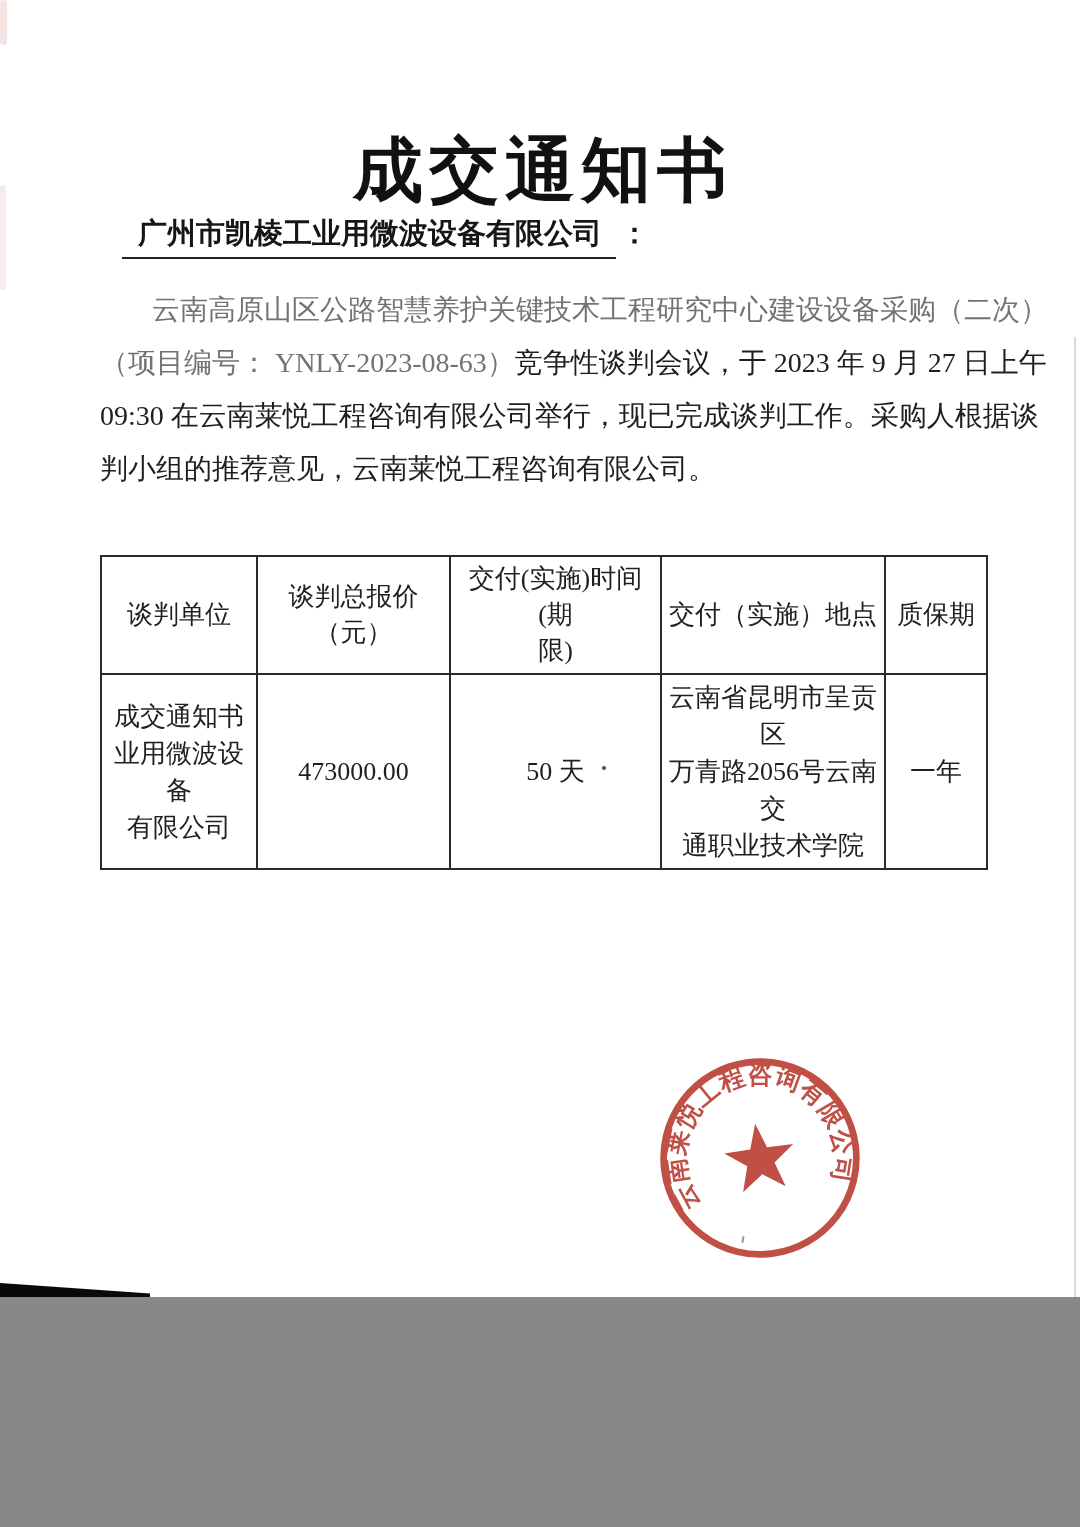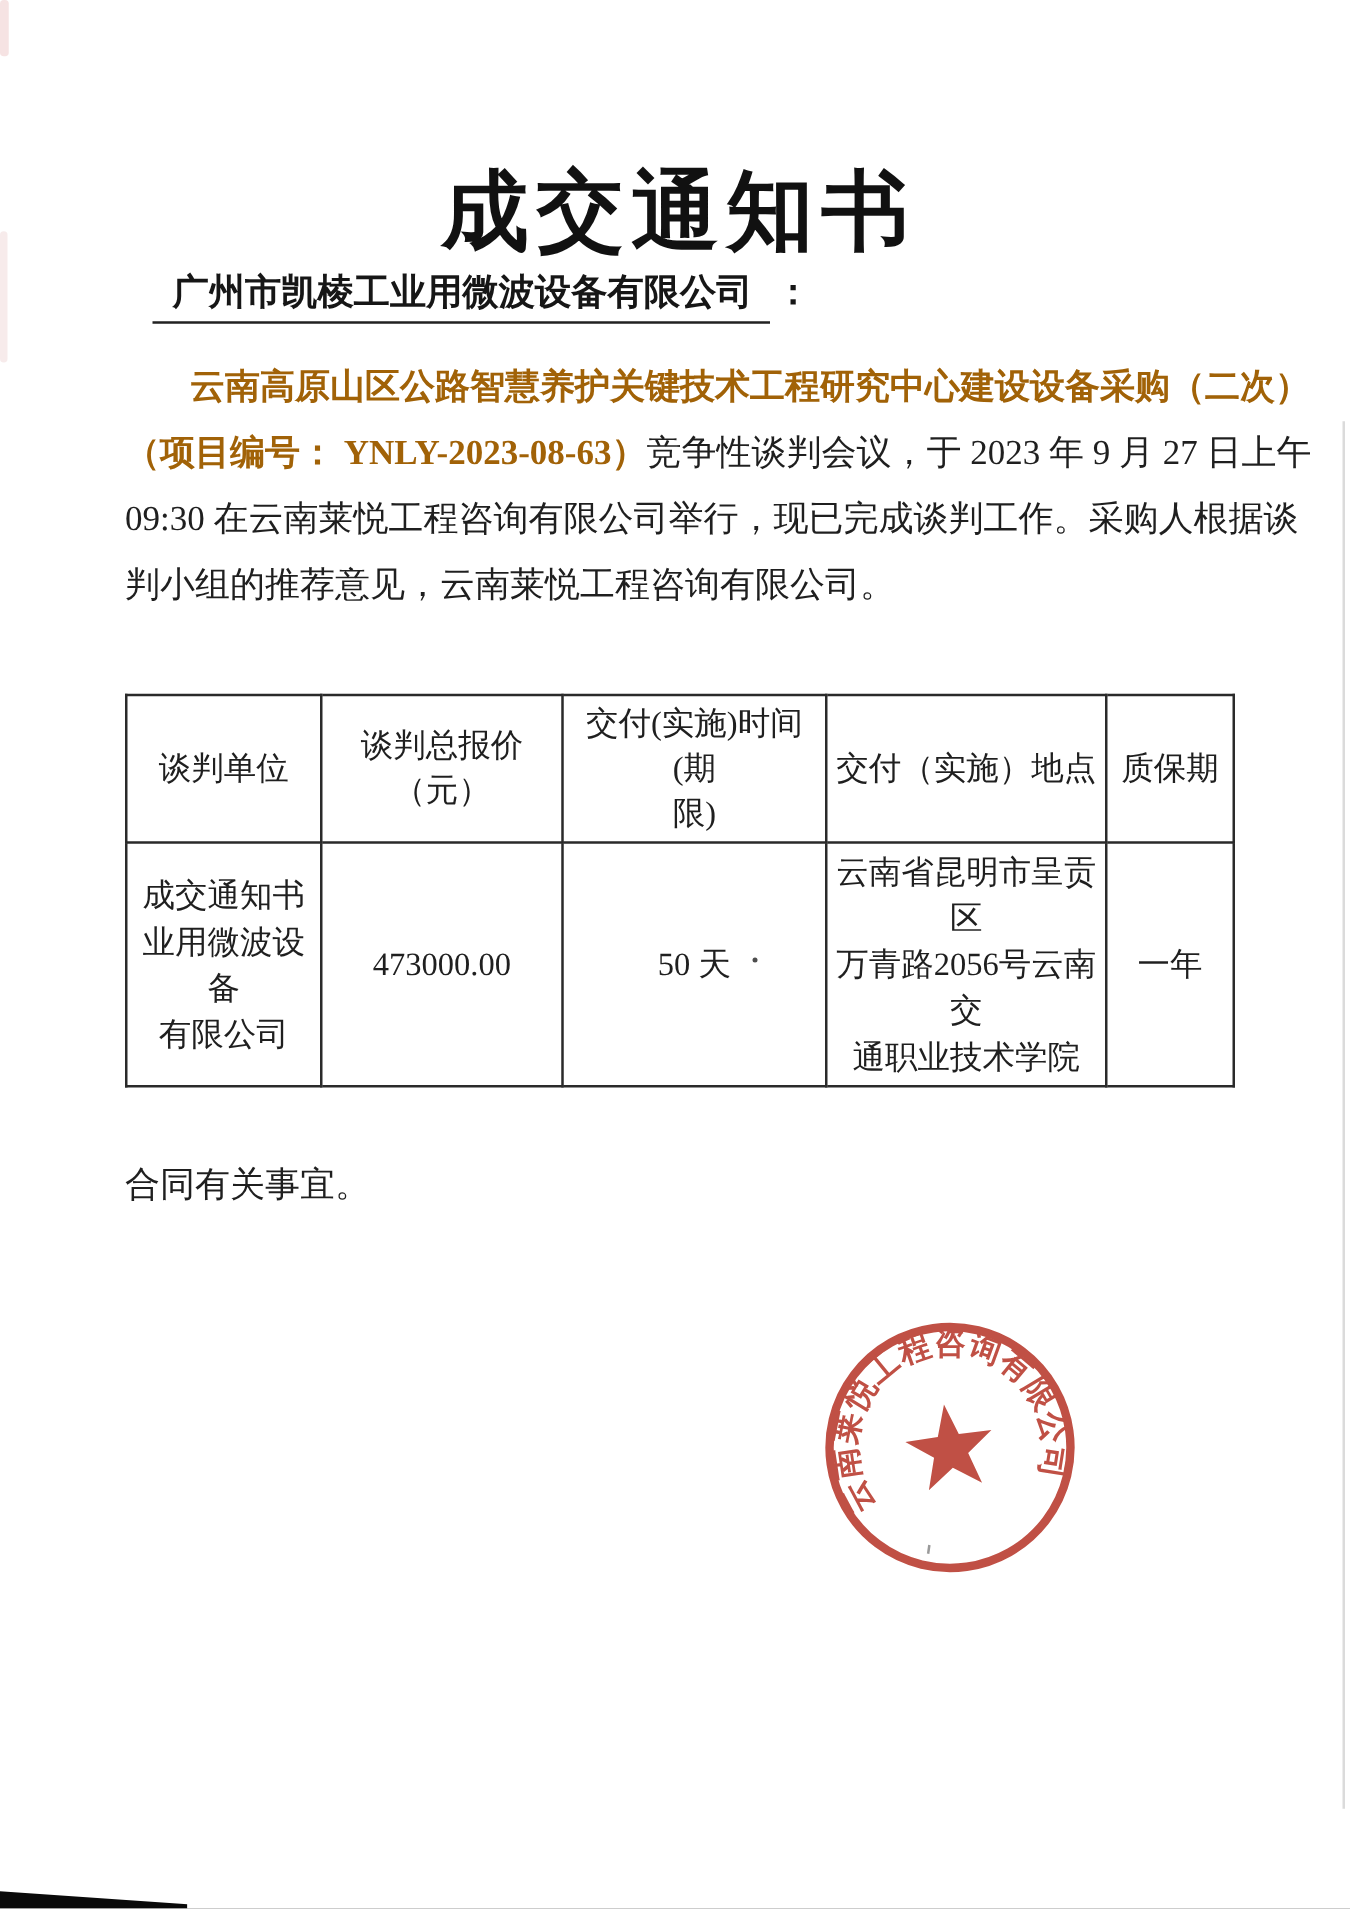--- a/index.html
+++ b/index.html
@@ -1,18 +1,18 @@
 <!DOCTYPE html>
 <html><head>
 <meta charset="utf-8">
 <style>
   html,body{margin:0;padding:0;background:#888;}
   .page{
     position:relative;
-    width:1080px;height:1527px;
+    width:1080px;height:1297px;
     margin:0 auto;
     background:#ffffff;
     font-family:"Liberation Serif","DejaVu Serif",serif;
     color:#1f1f1f;
     overflow:hidden;
   }
   .content{padding:0 94px 0 100px;}
   .doc-title{
     margin:0;
     padding-top:136px;
@@ -37,21 +37,21 @@
   }
   .addr-colon{margin-left:4px;}
   .para{margin-top:24px;}
   .bline{
     margin:0;
     font-size:28px;
     line-height:53px;
     white-space:nowrap;
   }
   .bline.indent{text-indent:52px;}
-  .bold{font-weight:700;color:#a16207;}
+  .bold{font-weight:400;color:#737373;}
   table.award{
     margin-top:60px;
     border-collapse:collapse;
     table-layout:fixed;
     width:886px;
   }
   table.award th, table.award td{
     border:2px solid #2a2a2a;
     text-align:center;
     vertical-align:middle;
@@ -165,21 +165,20 @@
             <div class="cell-line">通职业技术学院</div>
           </td>
           <td>
             <div class="cell-line">一年</div>
           </td>
         </tr>
       </tbody>
     </table>
 
     <div class="closing">
-      <p class="cline">合同有关事宜。</p>
     </div>
 
     <div class="signature">
     </div>
 
   </div>
 
   <svg class="stamp" viewBox="0 0 220 220" xmlns="http://www.w3.org/2000/svg">
     <circle cx="110" cy="110" r="100" fill="none" stroke-width="7" stroke="#b8382b"></circle>
     <path id="stamp-arc" d="M 42.5 149 A 78 78 0 1 1 177.5 149" fill="none"></path>

